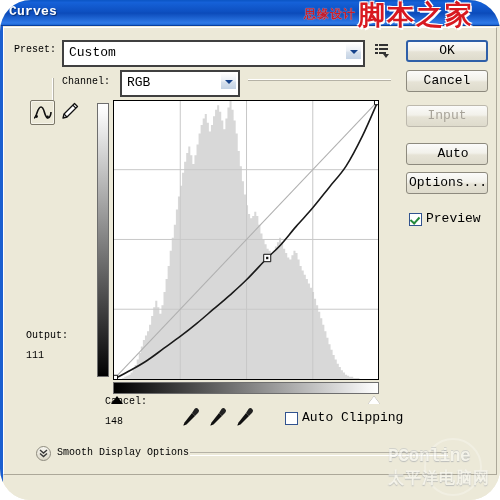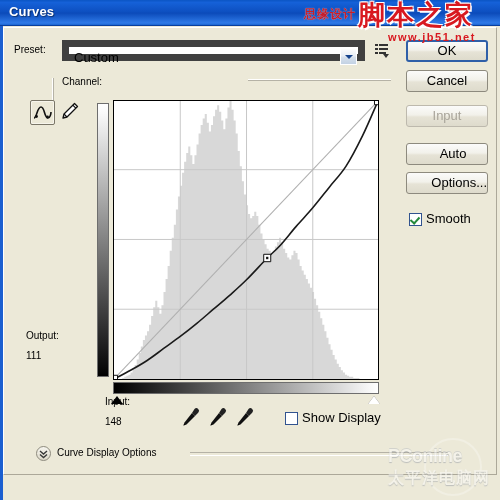--- a/index.html
+++ b/index.html
@@ -5,22 +5,23 @@
   html, body {
     margin: 0;
     padding: 0;
     background: #ffffff;
   }
   #root {
     position: relative;
     width: 500px;
     height: 500px;
     overflow: hidden;
-    font-family: Liberation Sans, sans-serif;
+    font-family: Liberation Mono, monospace;
     background: #ffffff;
+    border-radius: 31px;
   }
 
   
   .dialog {
     position: absolute;
     left: 0; top: 0;
     width: 500px;
     height: 500px;
     background: #ece9d8;
     box-sizing: border-box;
@@ -68,23 +69,23 @@
     position: absolute;
     font-size: 10px;
     color: #000000;
     white-space: nowrap;
   }
 
   
   .combo {
     position: absolute;
     background: #ffffff;
-    border: 7px solid #404040;
-    box-sizing: border-box;
-    height: 21px;
+    border: 2px solid #404040;
+    box-sizing: border-box;
+    height: 27px;
   }
   .combo .cval {
     position: absolute;
     left: 5px; top: 3px;
     font-size: 13px;
     color: #000;
     white-space: nowrap;
   }
   .combo .carrow {
     position: absolute;
@@ -347,20 +348,24 @@
             <rect x="5" y="6" width="9" height="2"></rect>
           <rect x="1" y="10" width="3" height="2"></rect>
             <rect x="5" y="10" width="7" height="2"></rect>
         </g>
         <path d="M9 12 L15 12 L12 16 Z" fill="#333"></path>
       </svg>
     </div>
 
     <div class="grp-left" style="left:52px; top:78px; height:22px;"></div>
     <div class="lbl" style="left:62px; top:76px;text-align:right;">Channel:</div>
+    <div class="combo" style="left:120px; top:70px; width:120px;">
+      <span class="cval">RGB</span>
+      <span class="carrow"></span>
+    </div>
     <div class="grp-line" style="left:248px; top:79px; width:143px;"></div>
 
     <div class="toolbtn" style="left:30px; top:100px;">
       <svg width="23" height="23" viewBox="0 0 23 23">
         <path d="M3 17 C6 17 6 6 10 6 C14 6 13 17 17 17 C19 17 20 13 20 11" fill="none" stroke="#111" stroke-width="1.6"></path>
         <circle cx="5.5" cy="15.5" r="1.4" fill="#111"></circle>
         <circle cx="16.5" cy="16" r="1.4" fill="#111"></circle>
       </svg>
     </div>
     <div class="toolplain" style="left:58px; top:100px;">
@@ -401,21 +406,21 @@
       </div>
 
       <div class="hgrad"></div>
       <div class="tri-black"></div>
       <div class="tri-white"></div>
     </div>
 
     <div class="lbl" style="left:26px; top:330px;">Output:</div>
     <div class="lbl" style="left:26px; top:350px;">111</div>
 
-    <div class="lbl" style="left:105px; top:396px;">Input:</div>
+    <div class="lbl" style="left:105px; top:396px;">Cancel:</div>
     <div class="lbl" style="left:105px; top:416px;">148</div>
 
     <div style="position:absolute; left:180px; top:406px; width:22px; height:22px;">
       <svg width="22" height="22" viewBox="0 0 22 22">
         <path d="M14.5 3 a2.6 2.6 0 0 1 3.7 3.7 L15 10 L12 7 Z" fill="#222"></path>
         <path d="M12 7 L15 10 L6.5 18.5 L3.5 19.5 L4.5 16.5 Z" fill="#111"></path>
         <path d="M3.5 19.5 L4.2 17.6 L5.4 18.8 Z" fill="#000"></path>
       </svg>
     </div>
     <div style="position:absolute; left:207px; top:406px; width:22px; height:22px;">
@@ -428,49 +433,48 @@
     <div style="position:absolute; left:234px; top:406px; width:22px; height:22px;">
       <svg width="22" height="22" viewBox="0 0 22 22">
         <path d="M14.5 3 a2.6 2.6 0 0 1 3.7 3.7 L15 10 L12 7 Z" fill="#222"></path>
         <path d="M12 7 L15 10 L6.5 18.5 L3.5 19.5 L4.5 16.5 Z" fill="#111"></path>
         <path d="M3.5 19.5 L4.2 17.6 L5.4 18.8 Z" fill="#000"></path>
       </svg>
     </div>
 
     <div class="cbrow" style="left:285px; top:412px;">
       <span class="cbox"></span>
-      <span class="cblabel">Show Display</span>
+      <span class="cblabel">Auto Clipping</span>
     </div>
 
     <div class="disclose" style="left:36px; top:446px;">
       <svg width="13" height="13" viewBox="0 0 13 13">
         <path d="M3 3 L6.5 6 L10 3" fill="none" stroke="#3a3a3a" stroke-width="1.4"></path>
         <path d="M3 6.5 L6.5 9.5 L10 6.5" fill="none" stroke="#3a3a3a" stroke-width="1.4"></path>
       </svg>
     </div>
-    <div class="lbl" style="left:57px; top:447px;">Curve Display Options</div>
+    <div class="lbl" style="left:57px; top:447px;">Smooth Display Options</div>
     <div class="sep-line" style="left:190px; top:452px; width:258px;"></div>
 
     <div class="btn" style="left:406px; top:70px; width:82px;">Cancel</div>
     <div class="btn default" style="left:406px; top:40px; width:82px;">OK</div>
     <div class="btn disabled" style="left:406px; top:105px; width:82px;">Input</div>
     <div class="btn" style="left:406px; top:143px; width:82px;padding-left:12px;">Auto</div>
     <div class="btn" style="left:406px; top:172px; width:82px;text-align:right;">Options...</div>
 
     <div class="cbrow" style="left:409px; top:213px;">
       <span class="cbox checked"></span>
-      <span class="cblabel">Smooth</span>
+      <span class="cblabel">Preview</span>
     </div>
 
   </div>
 
   <div class="wm-top">
     <div class="wm-cn">思缘设计</div>
     <div class="wm-big">脚本之家</div>
-    <div class="wm-url">www.jb51.net</div>
   </div>
 
   <div class="wm-br">
     <div class="wm-circle"></div>
     <div class="wm-br-main">PConline</div>
     <div class="wm-br-sub">太平洋电脑网</div>
   </div>
 
 </div>
 

